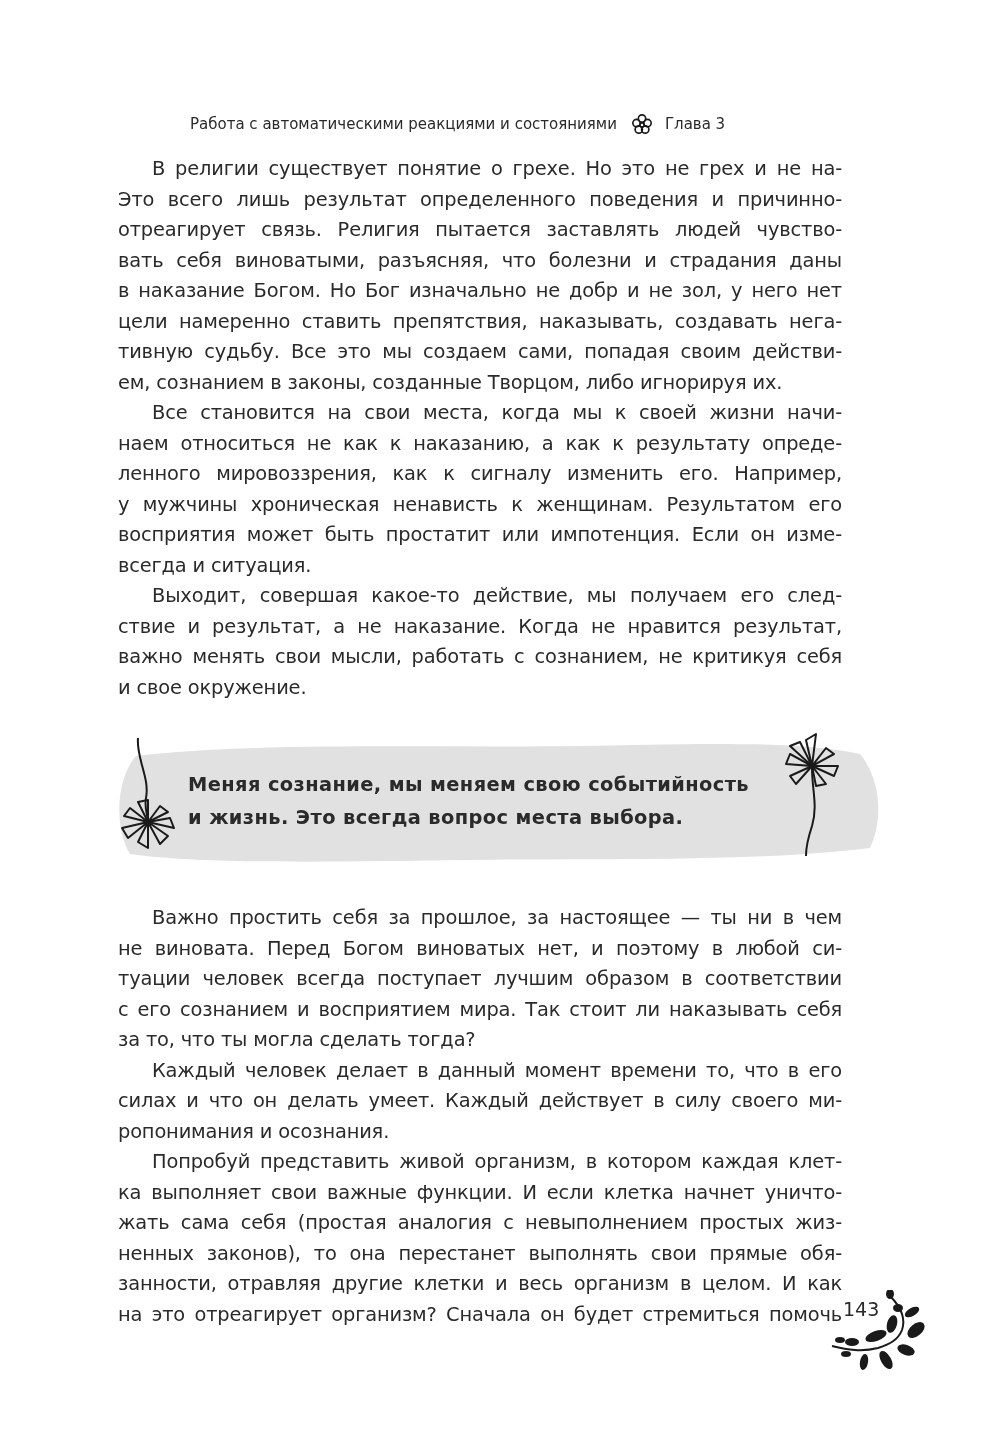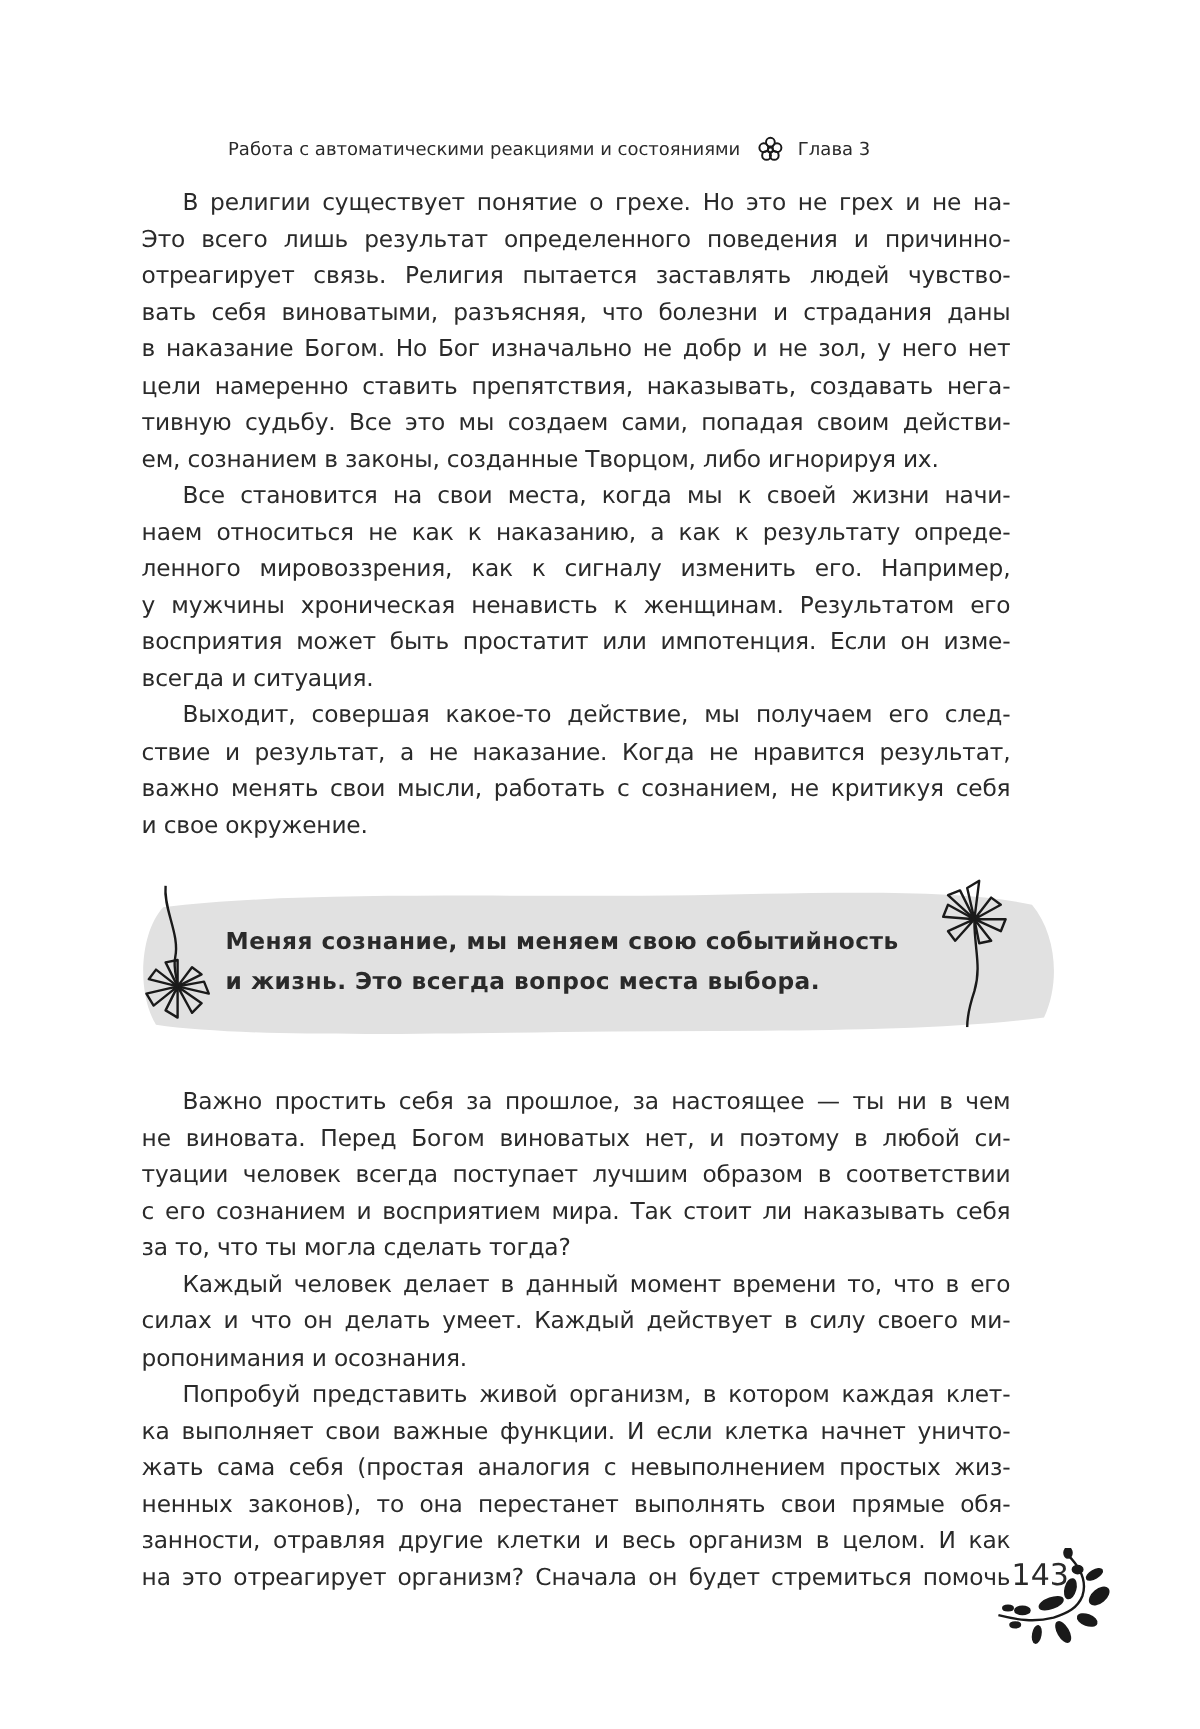--- a/index.html
+++ b/index.html
@@ -14,21 +14,21 @@
   .body-text .line { display: block; text-align: justify; text-align-last: justify; white-space: nowrap; }
   .body-text .line.last { text-align-last: left; }
   .block1 { top: 154px; }
   .block2 { top: 903px; }
   .callout { position: absolute; left: 108px; top: 738px; width: 780px; height: 130px; }
   .callout svg.bg { position: absolute; left: 0; top: 0; }
   .callout-text { position: absolute; left: 80px; top: 30px; width: 600px; font-size: 19.4px; line-height: 33px; color: #2a2a2a; font-weight: bold; letter-spacing: 0.4px; }
   .callout-text span { display: block; white-space: nowrap; }
   .flower-left { position: absolute; left: 0px; top: 0px; }
   .flower-right { position: absolute; left: 668px; top: -12px; }
-  .page-number { position: absolute; left: 843px; top: 1298px; font-size: 25px; color: #2a2a2a; }
+  .page-number { position: absolute; left: 843px; top: 1298px; font-size: 19px; color: #2a2a2a; }
   .vine { position: absolute; left: 828px; top: 1290px; }
 </style>
 </head>
 <body>
 
 <div class="running-head">
   <span>Работа с автоматическими реакциями и состояниями</span>
   <svg class="flower" viewBox="0 0 24 24">
     <g fill="none" stroke="#1a1a1a" stroke-width="1.8">
       <circle cx="12" cy="6" r="4"></circle>

